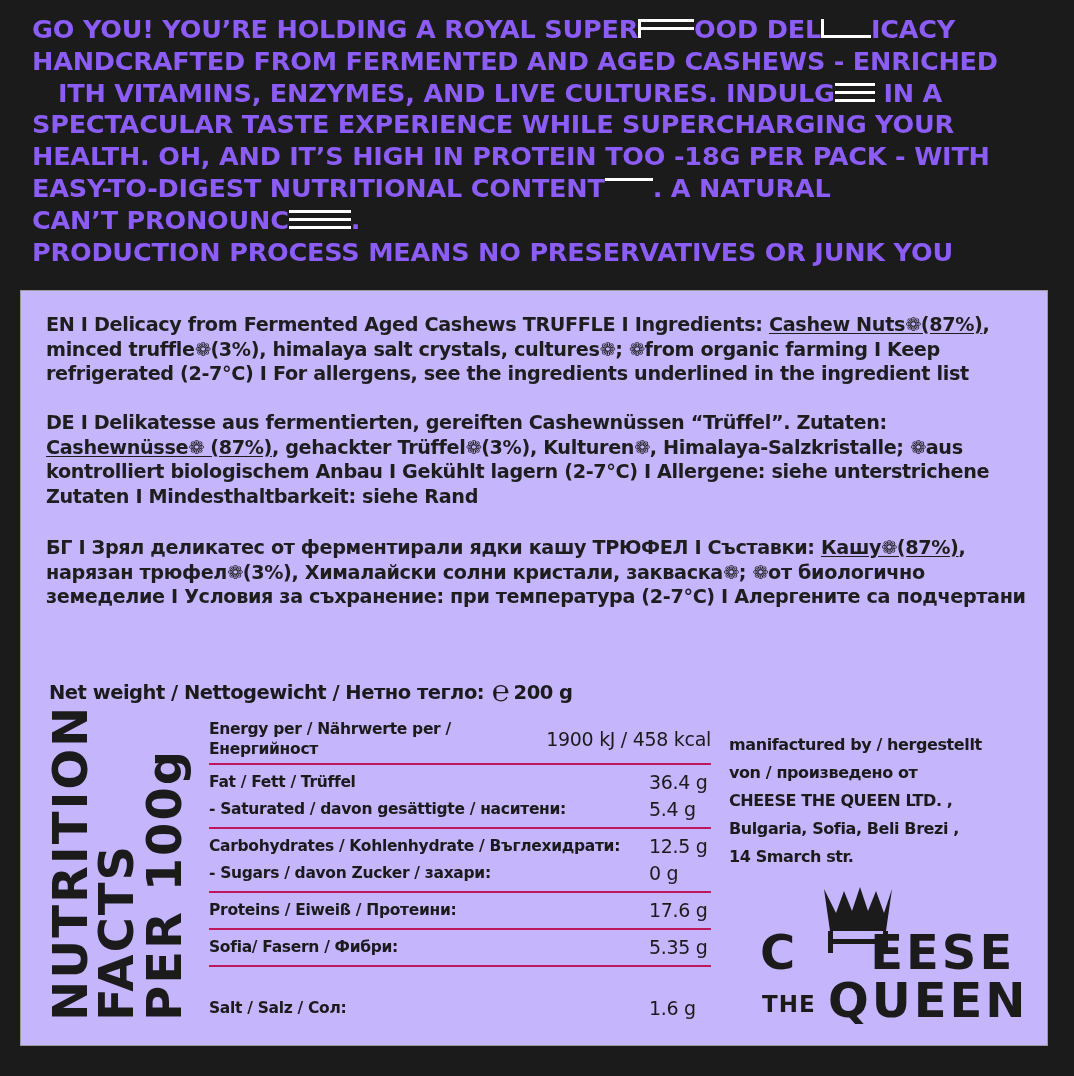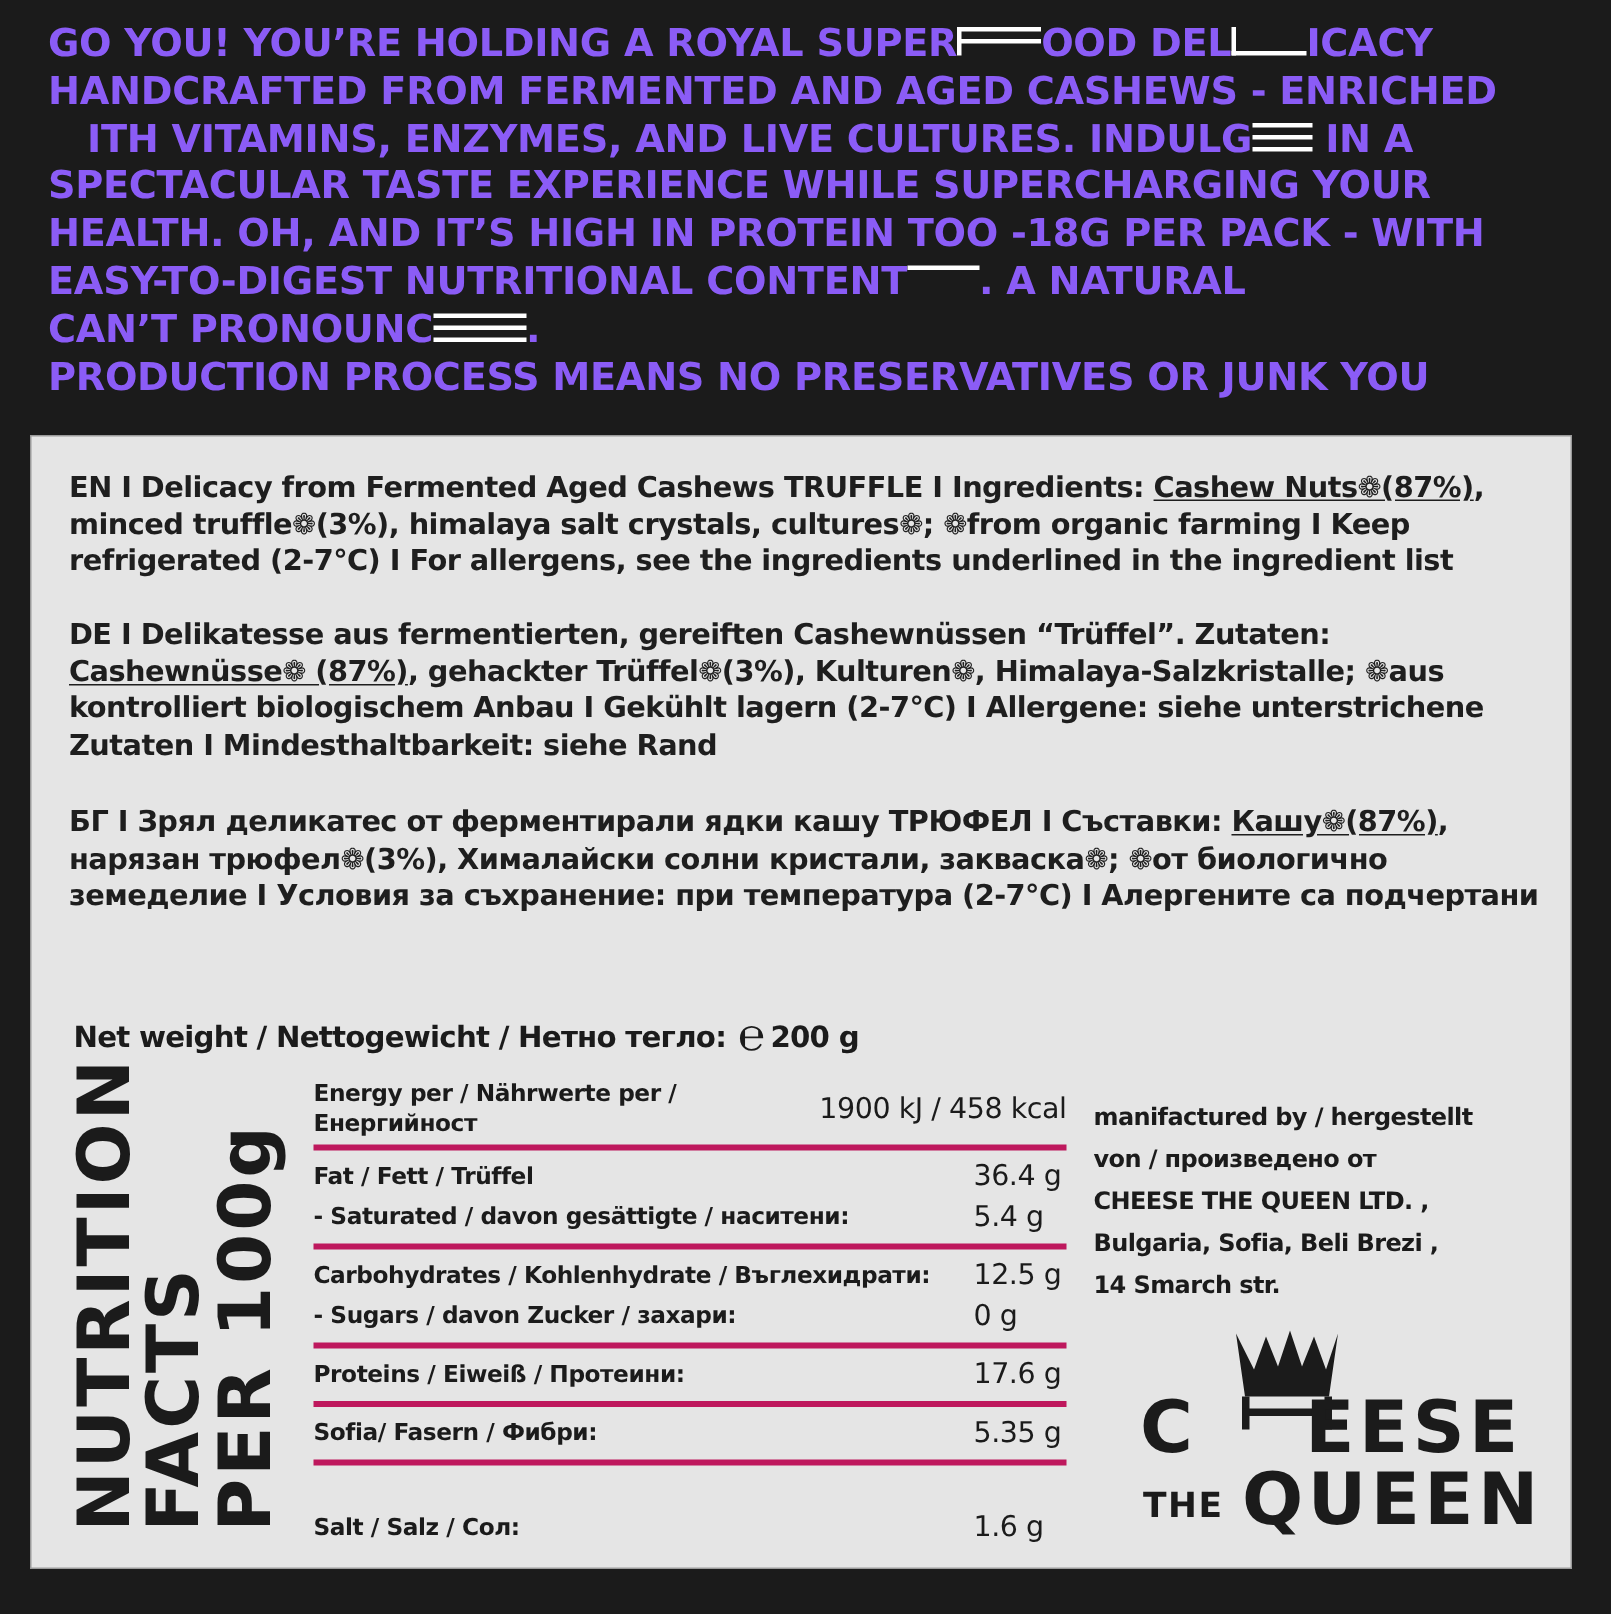--- a/index.html
+++ b/index.html
@@ -29,21 +29,21 @@
   .glyph-e span:nth-child(1){ top:0; } .glyph-e span:nth-child(2){ top:8px; } .glyph-e span:nth-child(3){ top:16px; }
   .glyph-t { width: 48px; }
   .glyph-t::before { content:""; position:absolute; left:0; right:0; top:0; height:3px; background:#fff; }
   .glyph-e2 { width: 62px; }
   .glyph-e2 span { position:absolute; left:0; right:0; height:3px; background:#fff; }
   .glyph-e2 span:nth-child(1){ top:0; } .glyph-e2 span:nth-child(2){ top:8px; } .glyph-e2 span:nth-child(3){ top:16px; }
 
   
   .panel {
     position: absolute; left: 20px; top: 290px; width: 1028px; height: 756px;
-    background: #e5e5e5; border: 1px solid #9a9a9a;
+    background: #c4b5fd; border: 1px solid #9a9a9a;
   }
   .lang-block {
     position: absolute; left: 25px; width: 990px;
     font-size: 19.2px; line-height: 24.6px; font-weight: 500; letter-spacing: -0.35px;
     font-family: "DejaVu Sans", sans-serif; color: #1e1e1e;
   }
   .lang-block .t { font-weight: 600; }
   .lang-block u { text-decoration: underline; text-underline-offset: 2px; }
   .lang-en { top: 22px; }
   .lang-de { top: 120px; }
@@ -68,21 +68,21 @@
   }
   .vtitle .c1 { left: 46px; }
   .vtitle .c2 { left: 92px; }
   .vtitle .c3 { left: 140px; }
 
   
   .ntable { position: absolute; left: 188px; top: 424px; width: 502px; }
   .nrow { display: flex; justify-content: space-between; align-items: center;
           font-size: 15.5px; font-weight: 600; letter-spacing: -0.3px; line-height: 27px; }
   .nrow .v { font-size: 19px; font-weight: 500; white-space: nowrap; }
-  .ngroup { border-bottom: 4px solid #be185d; padding: 4px 0 4px 0; }
+  .ngroup { border-bottom: 2px solid #be185d; padding: 4px 0 4px 0; }
   .ngroup.last { border-bottom: none; margin-top: 24px; }
   .nrow.energy .lbl { line-height: 20px; }
   .nrow .v.fixed { width: 62px; text-align: left; }
 
   
   .maker {
     position: absolute; left: 708px; top: 440px; width: 310px;
     font-size: 16px; line-height: 28px; font-weight: 600; letter-spacing: -0.4px;
   }
 

